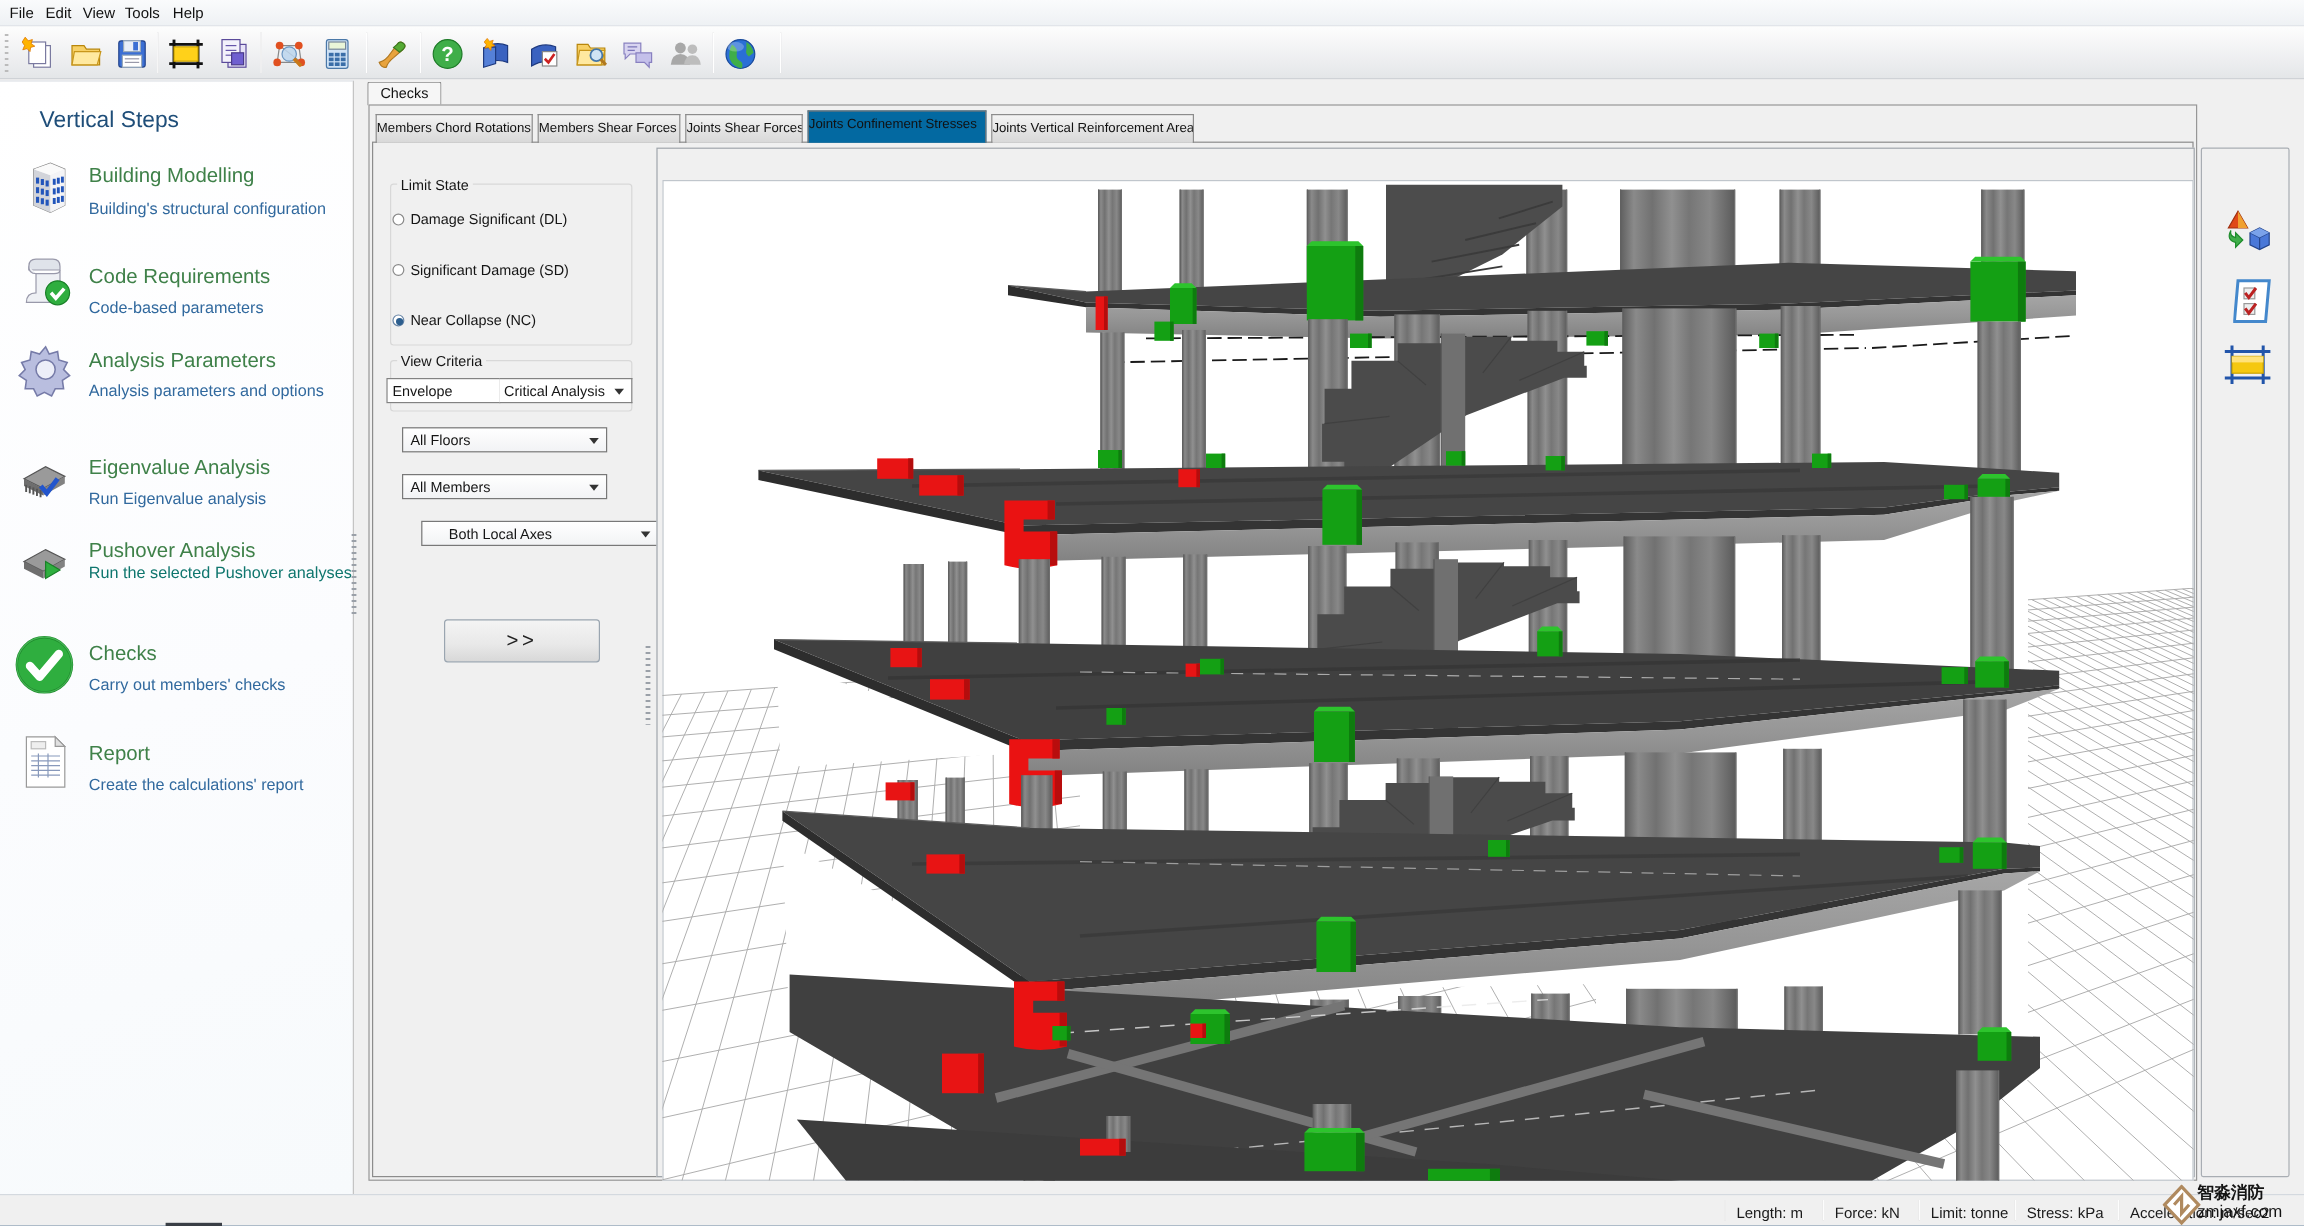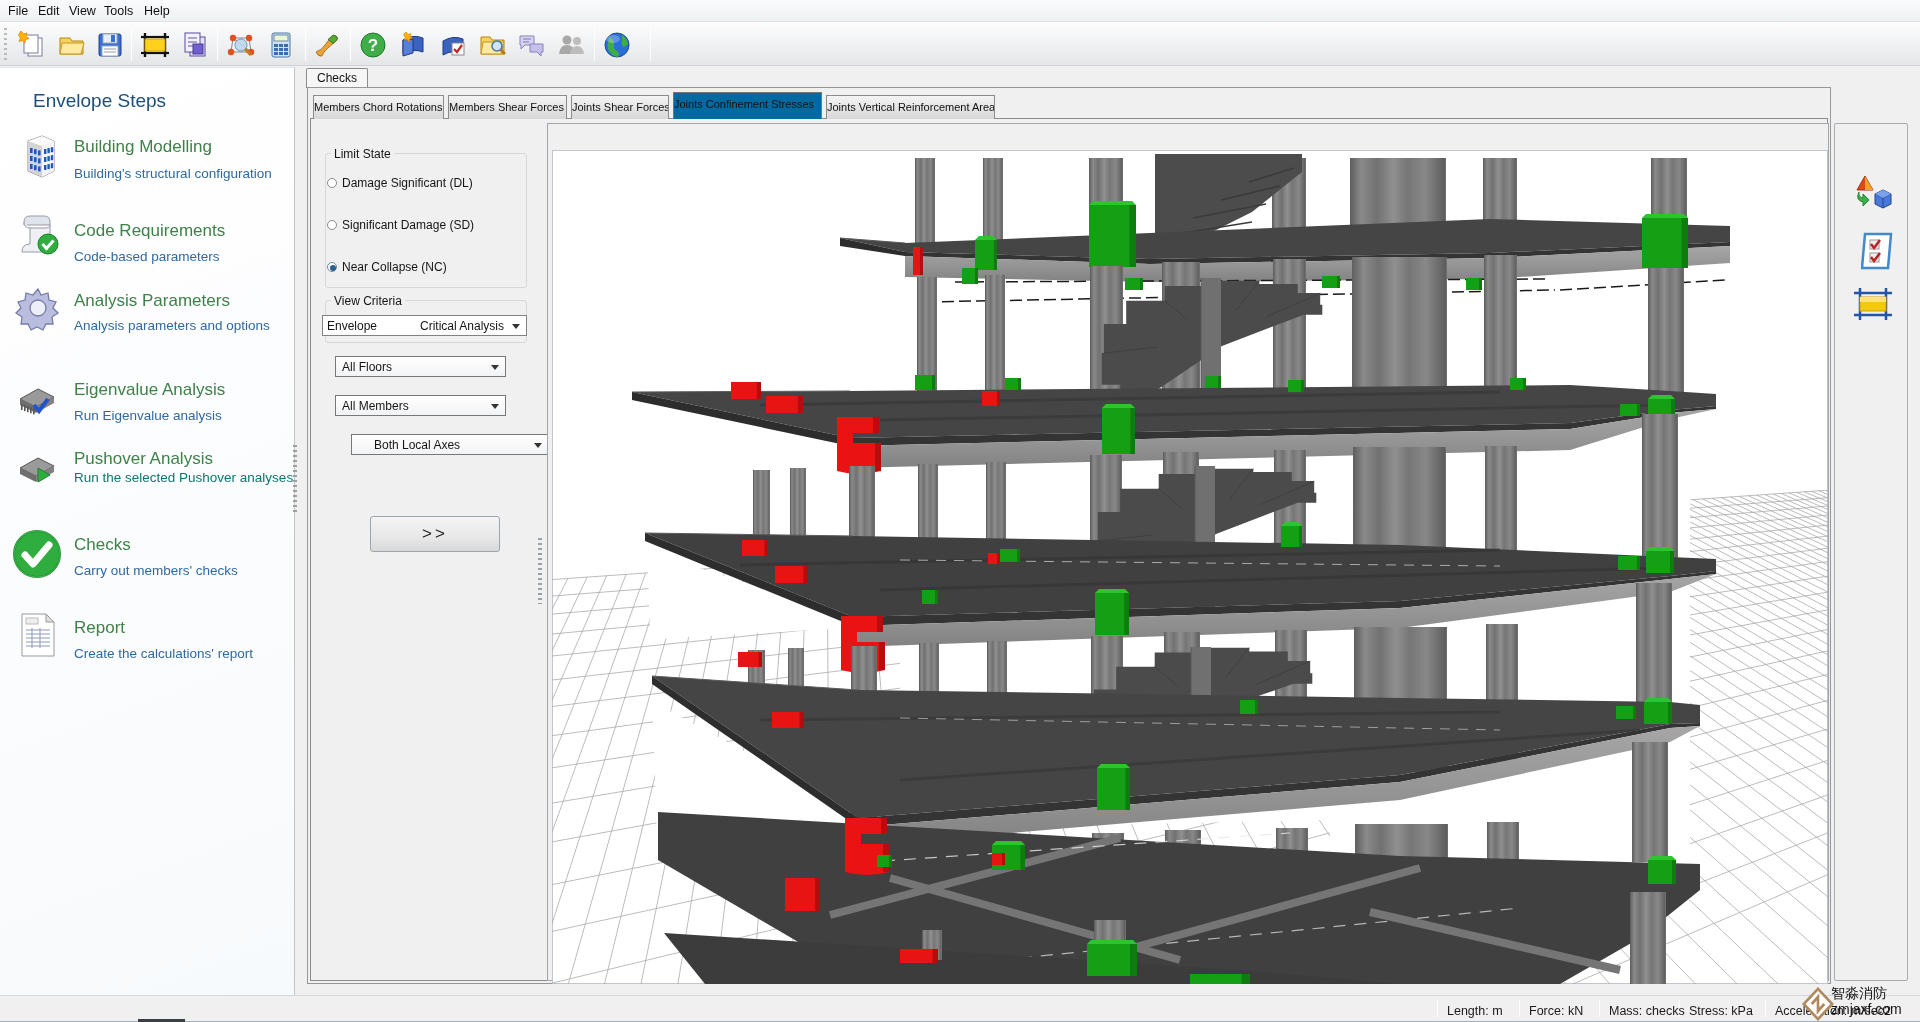--- a/index.html
+++ b/index.html
@@ -117,21 +117,21 @@
         <path d="M14,24 q1,-8 7,-8 q6,0 7,8 z" fill="#bdbdbd"></path>
       </svg></div>
     <div style="position:absolute;left:602px;top:8px;width:30px;height:30px"><svg width="30" height="30" viewBox="0 0 30 30">
         <circle cx="15" cy="15" r="12" fill="#2a6fd6" stroke="#1a4a9a"></circle>
         <path d="M8,7 q5,3 4,8 q-1,4 3,6 q3,2 1,6 q-7,-1 -10,-8 q-1,-7 2,-12 z" fill="#3fae49"></path>
         <path d="M20,5 q5,3 6,9 l-4,3 q-3,-2 -2,-6 z" fill="#3fae49"></path>
         <ellipse cx="11" cy="9" rx="7" ry="4" fill="#ffffff" opacity="0.25"></ellipse>
       </svg></div>
 </div>
 <div style="position:absolute;left:0;top:67px;width:295px;height:928px;background:linear-gradient(160deg,#ffffff,#fbfcfe 55%,#f7fafc);border-top:1px solid #e3e7ec;border-right:1px solid #c4c4c4"></div>
-<div style="position:absolute;left:33px;top:90px;font-size:19px;color:#1f4e79">Envelope Steps</div>
+<div style="position:absolute;left:33px;top:90px;font-size:19px;color:#1f4e79">Vertical Steps</div>
 <div style="position:absolute;left:20px;top:133px"><svg width="40" height="46" viewBox="0 0 40 46">
       <path d="M8,8 L22,3 L34,8 L34,38 L22,44 L8,38 Z" fill="#e8e8ec" stroke="#888"></path>
       <path d="M8,8 L22,13 L22,44 L8,38 Z" fill="#d2d4da"></path>
       <path d="M22,13 L34,8 L34,38 L22,44 Z" fill="#f4f4f6"></path>
       <path d="M8,8 L22,3 L34,8 L22,13 Z" fill="#fafafa"></path>
       <rect x="10" y="15.0" width="2.6" height="5" fill="#2255bb"></rect>
       <rect x="14" y="16.2" width="2.6" height="5" fill="#2255bb"></rect>
       <rect x="18" y="17.4" width="2.6" height="5" fill="#2255bb"></rect>
       <rect x="10" y="23.0" width="2.6" height="5" fill="#2255bb"></rect>
       <rect x="14" y="24.2" width="2.6" height="5" fill="#2255bb"></rect>
@@ -799,22 +799,22 @@
       </svg></div>
 </div>
 <div style="position:absolute;left:0;top:995px;width:1920px;height:27px;background:#f0f0f0;border-top:1px solid #d4d9df;border-bottom:1px solid #9fb0c0">
 <div style="position:absolute;left:1437px;top:4px;width:1px;height:17px;background:#c3c3c3;border-right:1px solid #fdfdfd"></div>
     <div style="position:absolute;left:1519px;top:4px;width:1px;height:17px;background:#c3c3c3;border-right:1px solid #fdfdfd"></div>
     <div style="position:absolute;left:1599px;top:4px;width:1px;height:17px;background:#c3c3c3;border-right:1px solid #fdfdfd"></div>
     <div style="position:absolute;left:1679px;top:4px;width:1px;height:17px;background:#c3c3c3;border-right:1px solid #fdfdfd"></div>
     <div style="position:absolute;left:1765px;top:4px;width:1px;height:17px;background:#c3c3c3;border-right:1px solid #fdfdfd"></div>
     <div style="position:absolute;left:1447px;top:8px;font-size:12.5px;color:#1a1a1a;white-space:nowrap">Length: m</div>
     <div style="position:absolute;left:1529px;top:8px;font-size:12.5px;color:#1a1a1a;white-space:nowrap">Force: kN</div>
-    <div style="position:absolute;left:1609px;top:8px;font-size:12.5px;color:#1a1a1a;white-space:nowrap">Mass: checks</div>
+    <div style="position:absolute;left:1609px;top:8px;font-size:12.5px;color:#1a1a1a;white-space:nowrap">Limit: tonne</div>
     <div style="position:absolute;left:1689px;top:8px;font-size:12.5px;color:#1a1a1a;white-space:nowrap">Stress: kPa</div>
     <div style="position:absolute;left:1775px;top:8px;font-size:12.5px;color:#1a1a1a;white-space:nowrap">Acceleration: m/sec2</div>
 </div>
 <div style="position:absolute;left:138px;top:1019px;width:47px;height:3px;background:#3a3f46"></div>
 <div style="position:absolute;left:1802px;top:987px"><svg width="32" height="34" viewBox="0 0 36 38">
       <path d="M18,2 L34,19 L18,36 L2,19 Z" fill="#fff" stroke="#b08a5f" stroke-width="3"></path>
       <path d="M11,19 L18,11 L18,27 L25,19" fill="none" stroke="#b08a5f" stroke-width="3"></path>
     </svg></div>
-<div style="position:absolute;left:1831px;top:985px;font-size:14px;font-weight:normal;color:#141414;white-space:nowrap">智淼消防</div>
+<div style="position:absolute;left:1831px;top:985px;font-size:14px;font-weight:bold;color:#141414;white-space:nowrap">智淼消防</div>
 <div style="position:absolute;left:1831px;top:1001px;font-size:14px;font-weight:normal;color:#141414;white-space:nowrap">zmjaxf.com</div>
 </body></html>

